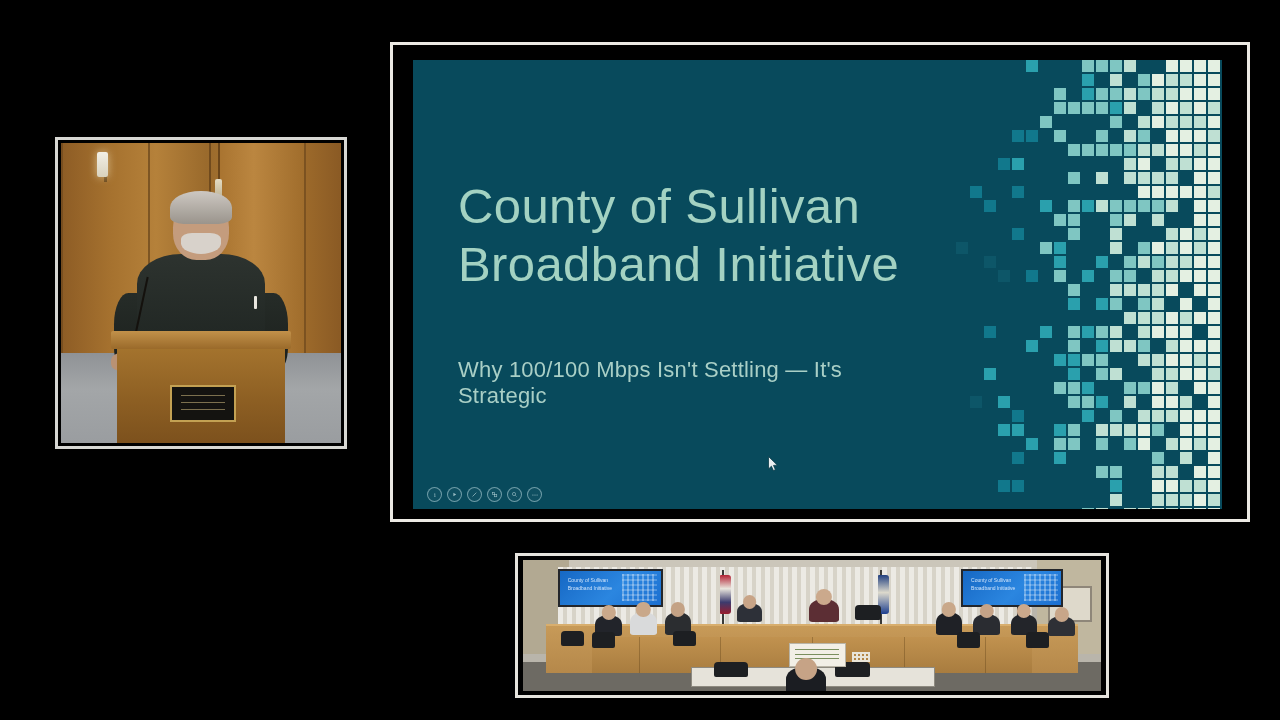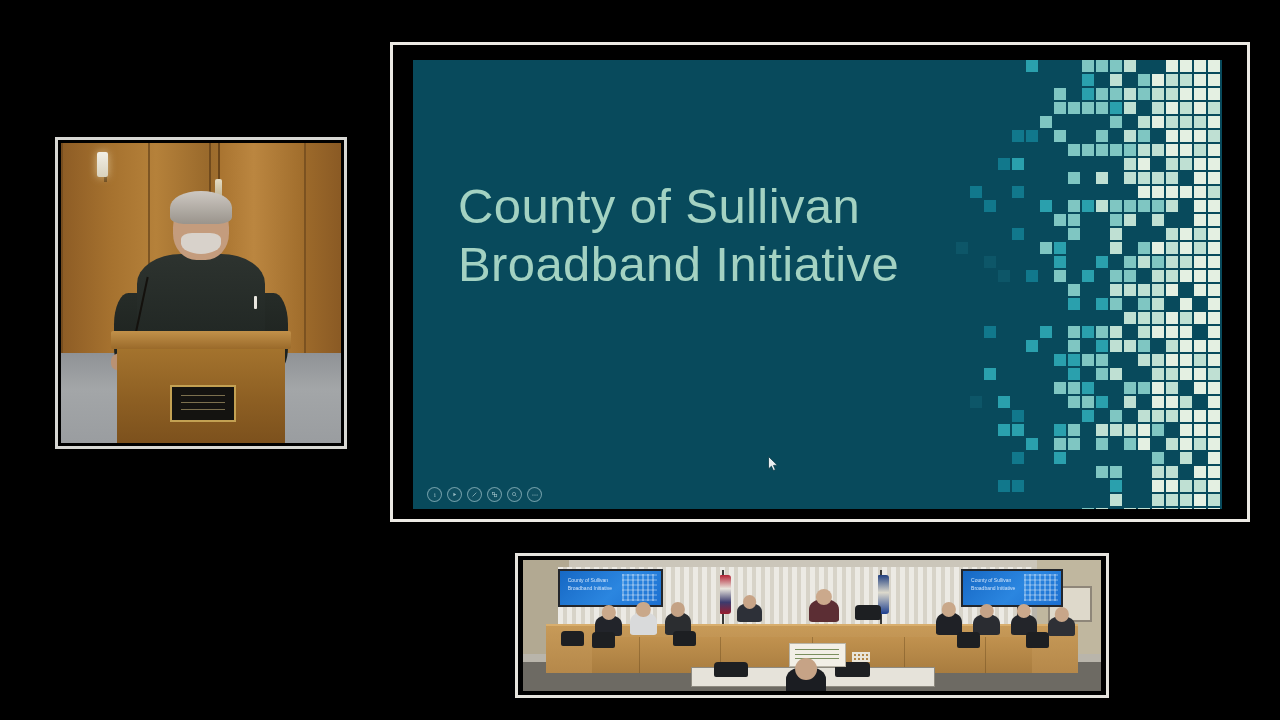--- a/index.html
+++ b/index.html
@@ -455,20 +455,21 @@
             <i style="left: 238px; top: 448px; width: 12px; height: 12px; background: rgb(228, 240, 226);"></i>
             <i style="left: 252px; top: 448px; width: 12px; height: 12px; background: rgb(228, 240, 226);"></i>
             <i style="left: 266px; top: 448px; width: 12px; height: 12px; background: rgb(228, 240, 226);"></i>
           </div>
 
         <div class="slide-title">
           <span>County of Sullivan</span>
           <span class="l2">Broadband Initiative</span>
         </div>
 
+        <div class="slide-sub">Why 100/100 Mbps Isn't Settling — It's Strategic</div>
 
         <div class="cursor">
           <svg viewBox="0 0 11 16" width="11" height="16">
             <path d="M0.5 0.5 L0.5 13 L3.4 10.2 L5.4 14.6 L7.4 13.7 L5.5 9.4 L9.4 9.2 Z" fill="#e9eef0" stroke="#0a3b48" stroke-width="0.8"></path>
           </svg>
         </div>
 
         <div class="slide-toolbar">
           <div class="tb-btn">
             <svg viewBox="0 0 10 10" width="8" height="8">

